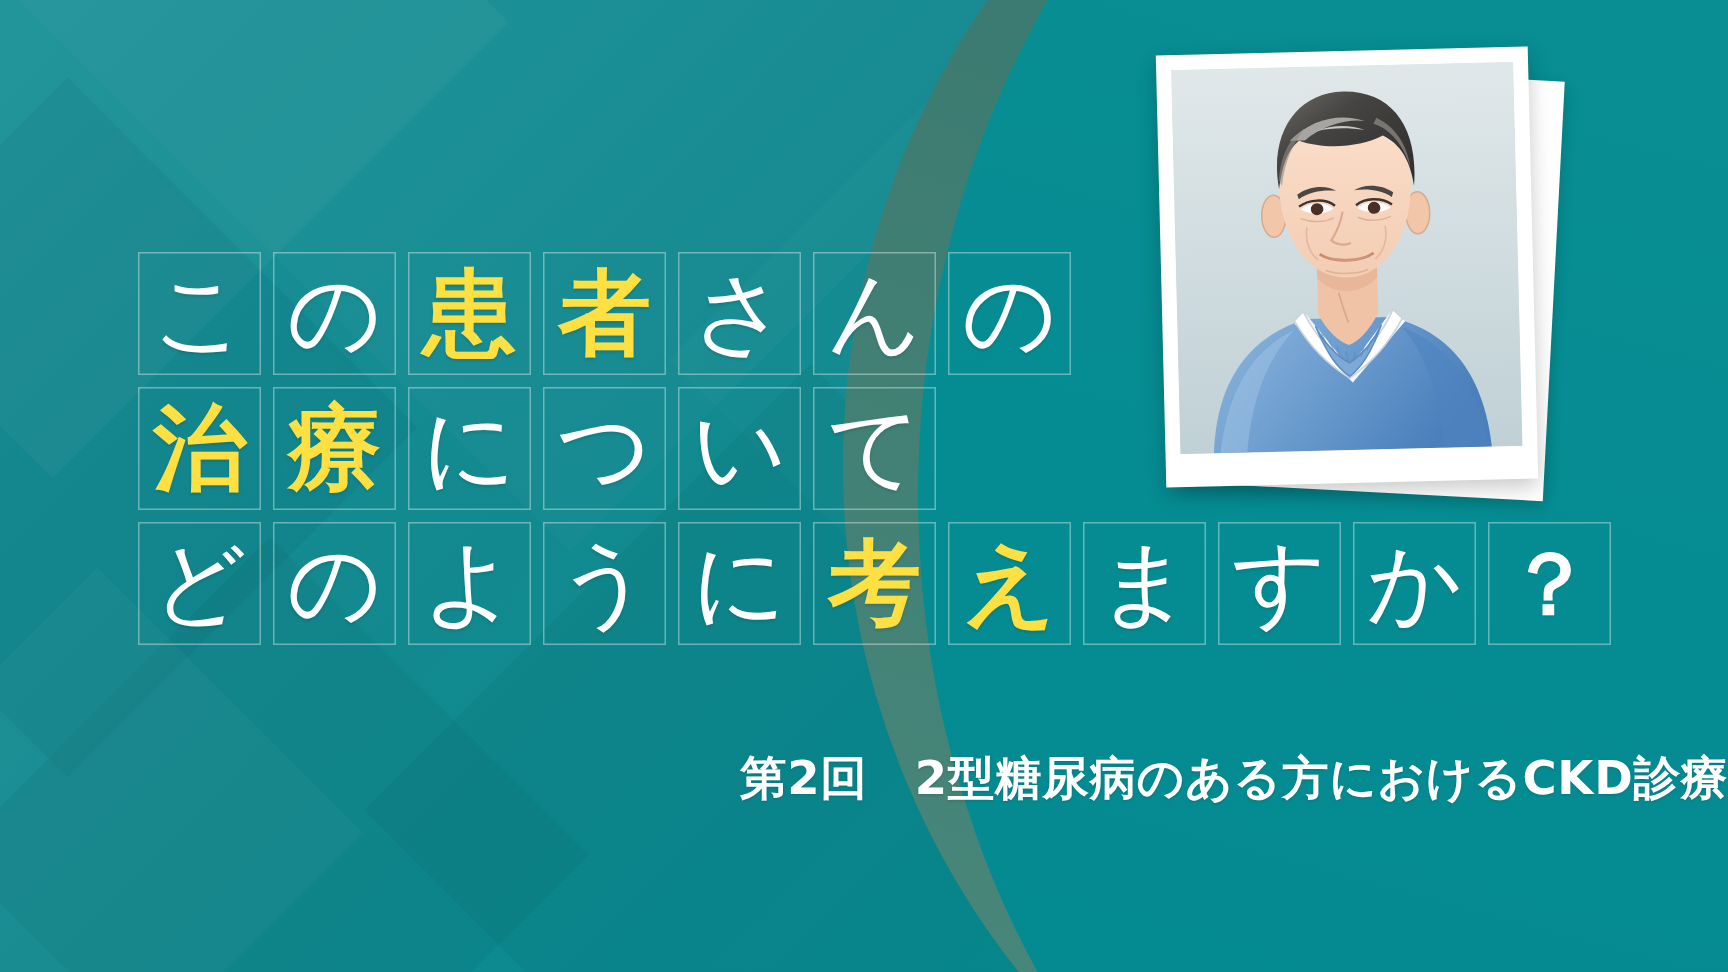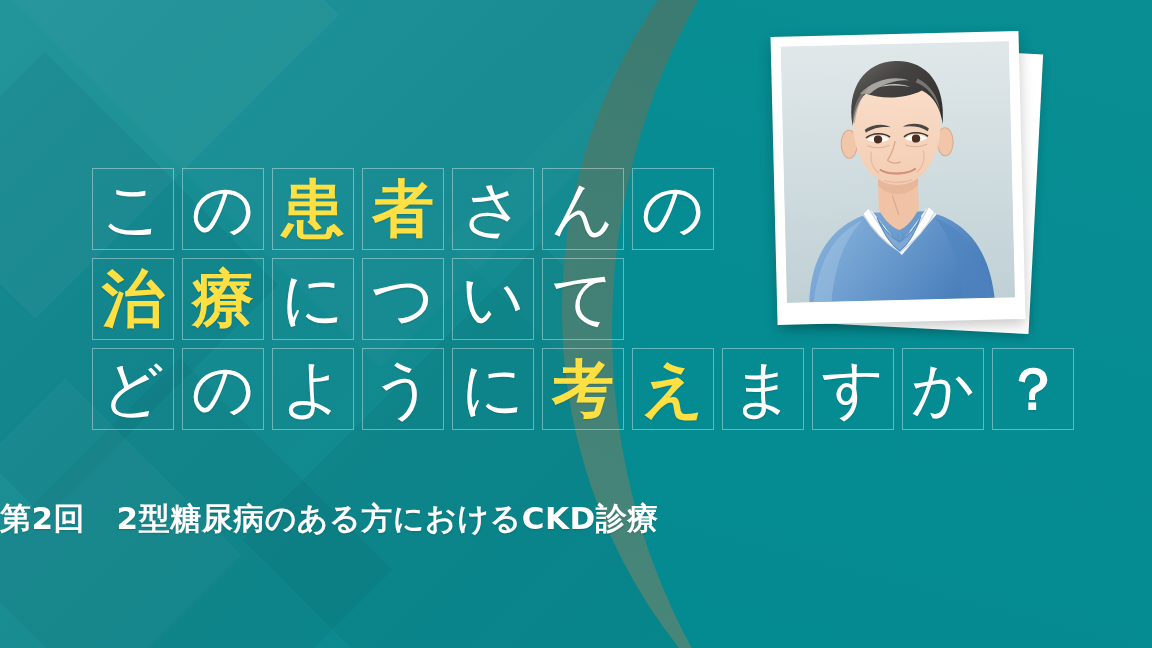--- a/index.html
+++ b/index.html
@@ -71,21 +71,21 @@
     font-weight:400;
     text-shadow:0 1px 2px rgba(0,0,0,.12);
     letter-spacing:0;
   }
   .ch.hl{color:#ffe043;font-weight:700;}
   .ch.q{font-weight:700;font-size:58px;}
 
   
   .subtitle{
     position:absolute;left:0;right:0;top:498px;
-    text-align:left;z-index:6;
+    text-align:right;z-index:6;
     color:#ffffff;
     font-size:31px;font-weight:700;
     letter-spacing:.5px;
     font-family:"DejaVu Sans","Liberation Sans",sans-serif;
     text-shadow:0 1px 2px rgba(0,0,0,.15);
   }
 
   
   .photo-wrap{position:absolute;left:766px;top:26px;width:300px;height:320px;z-index:7;}
   .photo-back{

